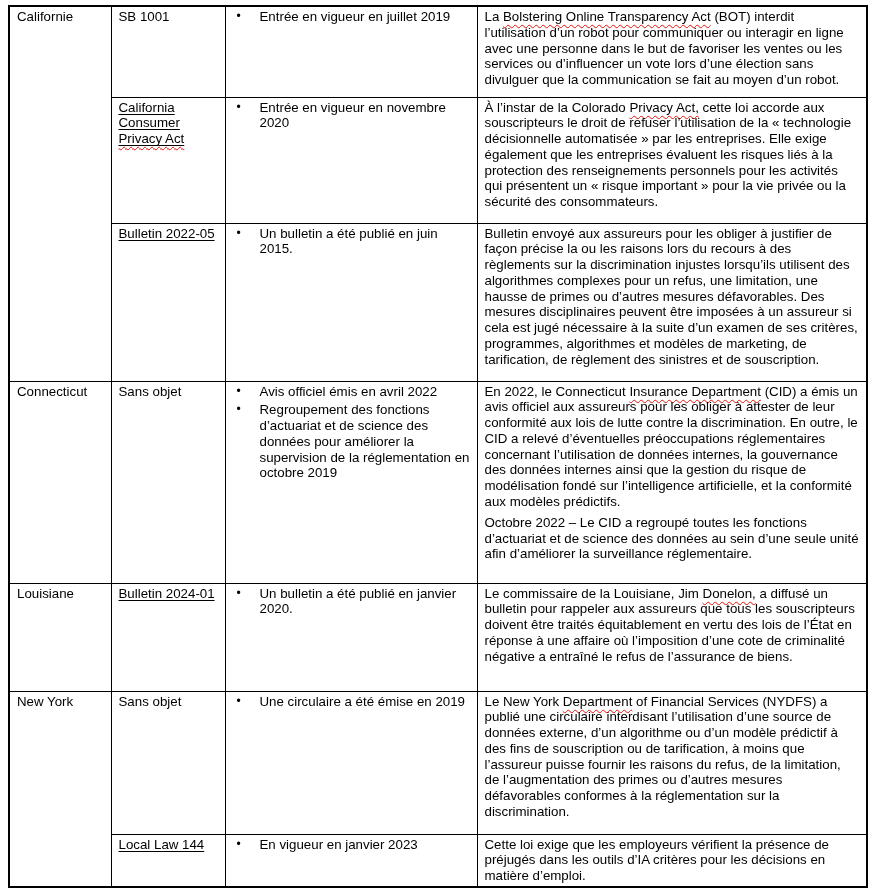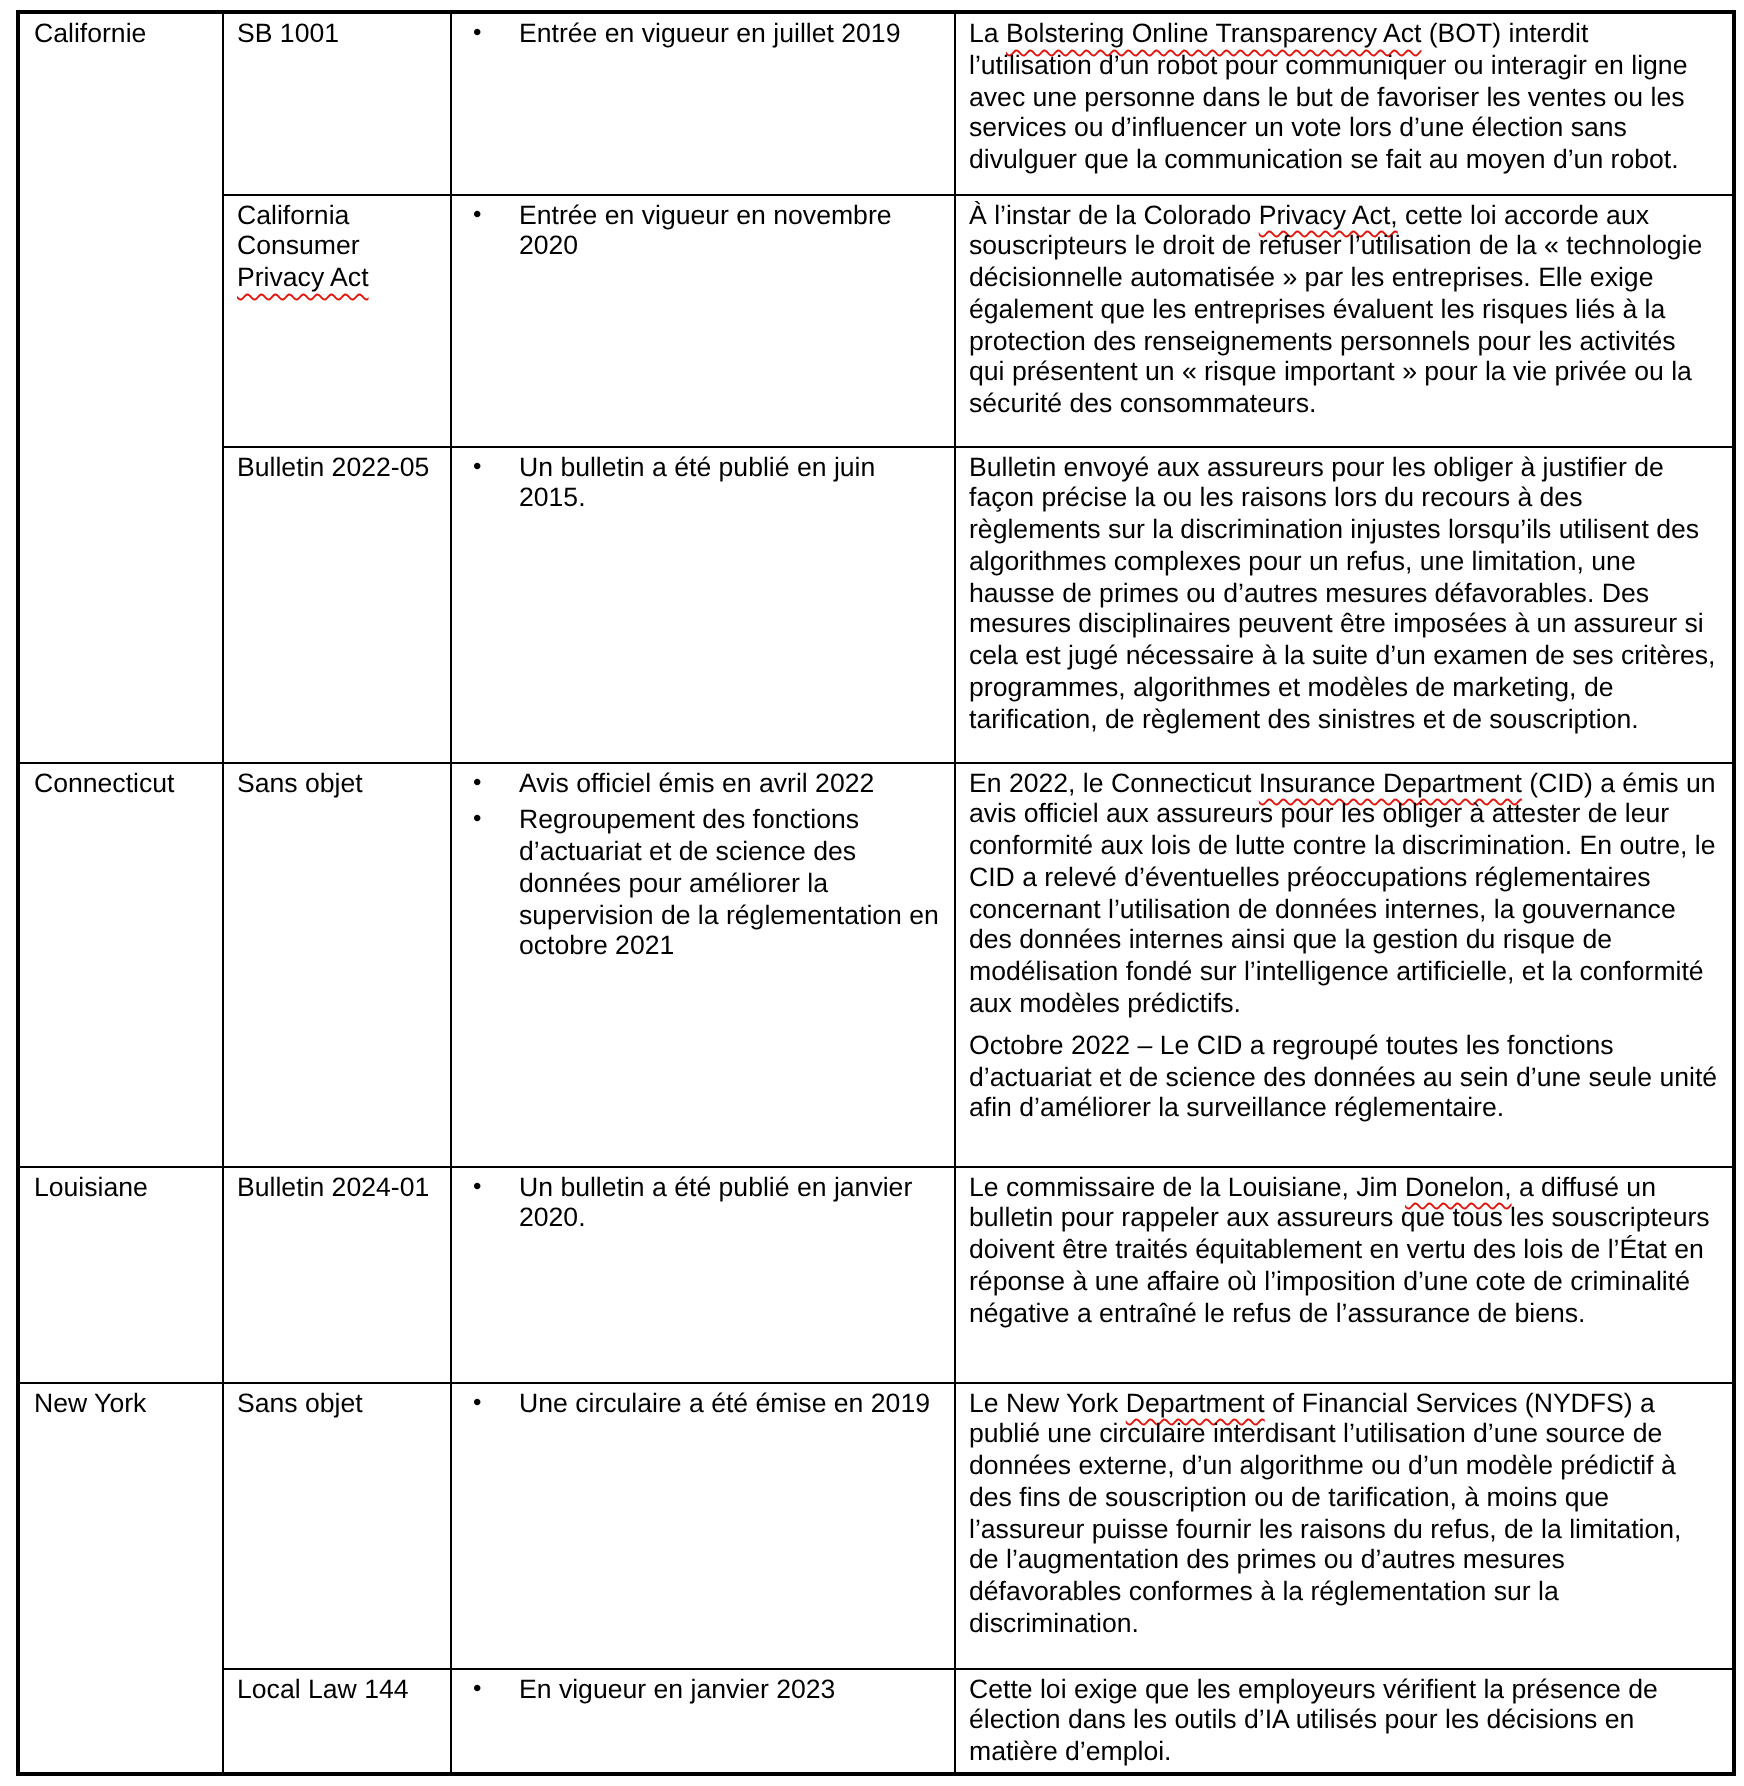--- a/index.html
+++ b/index.html
@@ -22,21 +22,21 @@
     border: 1px solid #000;
     vertical-align: top;
     padding: 2px 7px 2px 7px;
   }
   td.c-timeline { padding: 2px 4px 2px 0; }
   .para + .para { margin-top: 5px; }
   .bullet-item { display: flex; }
   .bullet-item + .bullet-item { margin-top: 3px; }
   .bullet-marker { flex: 0 0 34px; padding-left: 11px; font-size: 12px; }
   .bullet-text { flex: 1; padding-right: 2px; }
-  .ul { text-underline-offset: 2px; }
+  .ul { text-decoration: underline; text-underline-offset: 2px; }
   .sq {
     text-decoration-line: underline;
     text-decoration-style: wavy;
     text-decoration-color: #e3120b;
     text-decoration-thickness: 1px;
     text-decoration-skip-ink: none;
     text-underline-offset: 3px;
     text-align: right;
   }
 </style>
@@ -126,21 +126,21 @@
           </div>
       </td>
       <td class="c-timeline">
         <div>
             <div class="bullet-item">
               <span class="bullet-marker">•</span>
               <span class="bullet-text">Avis officiel émis en avril 2022</span>
             </div>
             <div class="bullet-item">
               <span class="bullet-marker">•</span>
-              <span class="bullet-text">Regroupement des fonctions d’actuariat et de science des données pour améliorer la supervision de la réglementation en octobre 2021</span>
+              <span class="bullet-text">Regroupement des fonctions d’actuariat et de science des données pour améliorer la supervision de la réglementation en octobre 2019</span>
             </div>
           </div>
       </td>
       <td>
         <div>
             <div class="para">En 2022, le Connecticut <span class="sq" style="text-decoration-color: rgb(227, 18, 11);">Insurance Department</span> (CID) a émis un avis officiel aux assureurs pour les obliger à attester de leur conformité aux lois de lutte contre la discrimination. En outre, le CID a relevé d’éventuelles préoccupations réglementaires concernant l’utilisation de données internes, la gouvernance des données internes ainsi que la gestion du risque de modélisation fondé sur l’intelligence artificielle, et la conformité aux modèles prédictifs.</div>
             <div class="para">Octobre 2022 – Le CID a regroupé toutes les fonctions d’actuariat et de science des données au sein d’une seule unité afin d’améliorer la surveillance réglementaire.</div>
           </div>
       </td>
     </tr>
@@ -201,18 +201,18 @@
       <td class="c-timeline">
         <div>
             <div class="bullet-item">
               <span class="bullet-marker">•</span>
               <span class="bullet-text">En vigueur en janvier 2023</span>
             </div>
           </div>
       </td>
       <td>
         <div>
-            <div class="para">Cette loi exige que les employeurs vérifient la présence de élection dans les outils d’IA utilisés pour les décisions en matière d’emploi.</div>
+            <div class="para">Cette loi exige que les employeurs vérifient la présence de préjugés dans les outils d’IA critères pour les décisions en matière d’emploi.</div>
           </div>
       </td>
     </tr>
   </tbody>
 </table>
 
 </body></html>

